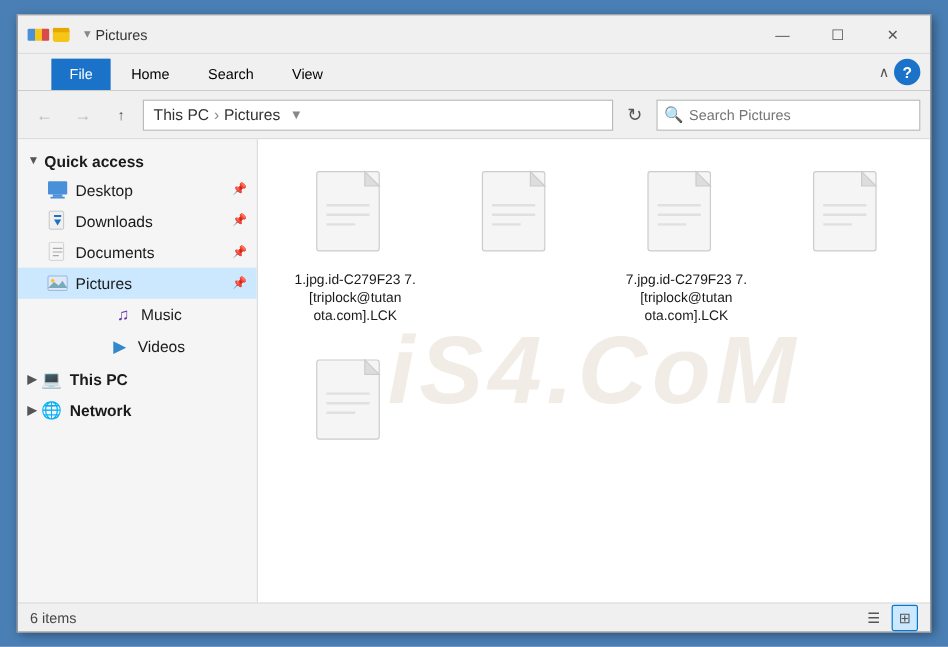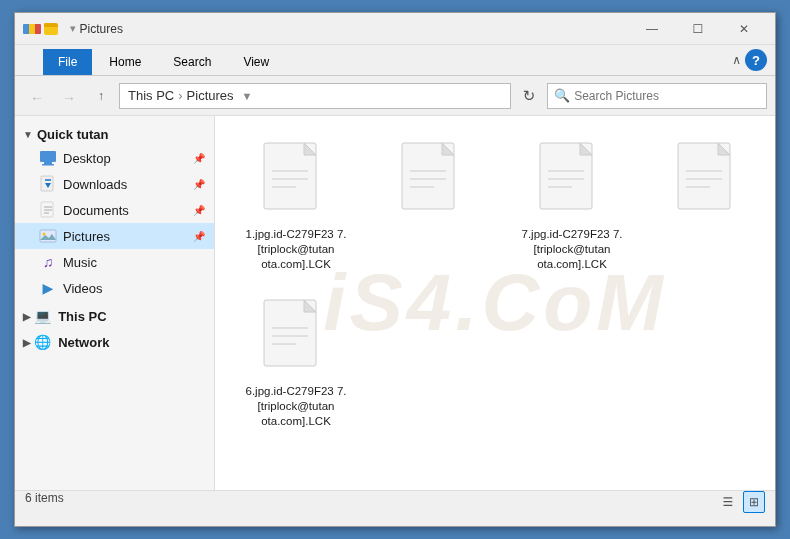--- a/index.html
+++ b/index.html
@@ -157,20 +157,21 @@
       margin-right: 4px;
       color: #555;
     }
     .sidebar-item {
       display: flex;
       align-items: center;
       padding: 4px 8px 4px 24px;
       cursor: pointer;
       font-size: 13px;
       color: #1a1a1a;
+      justify-content: center;
     }
     .sidebar-item.active { background: #cce8ff; }
     .sidebar-item .item-icon {
       width: 18px; height: 18px;
       margin-right: 6px;
       display: flex; align-items: center; justify-content: center;
       font-size: 14px;
       flex-shrink: 0;
     }
     .sidebar-item .pin-icon {
@@ -230,25 +231,25 @@
     .file-label {
       font-size: 11.5px;
       color: #1a1a1a;
       text-align: center;
       line-height: 1.3;
       word-break: break-word;
       max-width: 120px;
     }
     
     .statusbar {
-      height: 36px;
+      height: 24px;
       background: #f0f0f0;
       border-top: 1px solid #ddd;
       display: flex;
-      align-items: flex-start;
+      align-items: center;
       padding: 0 10px;
       font-size: 12px;
       color: #444;
     }
     .statusbar-right {
       margin-left: auto;
       display: flex;
       gap: 4px;
     }
     .view-btn {
@@ -317,21 +318,21 @@
       <input type="text" placeholder="Search Pictures" style="">
     </div>
   </div>
 
   <div class="main">
 
     <div class="sidebar">
       <div class="sidebar-section">
         <div class="sidebar-header">
           <span class="chevron">▼</span>
-          <span>Quick tutan</span>
+          <span>Quick access</span>
         </div>
 
         <div class="sidebar-item">
           <span class="item-icon folder-icon-blue">
             <svg width="18" height="18" viewBox="0 0 18 18">
                 <rect x="1" y="2" width="16" height="11" rx="1" fill="#4a90d9"></rect>
                 <rect x="5" y="13" width="8" height="2" fill="#4a90d9"></rect>
                 <rect x="3" y="15" width="12" height="1.5" rx="0.5" fill="#4a90d9"></rect>
               </svg>
           </span>
@@ -459,23 +460,20 @@
           </div>
           <div class="file-item">
             <div class="file-icon"><svg xmlns="http://www.w3.org/2000/svg" width="72" height="80" viewBox="0 0 72 80">
     <rect x="4" y="2" width="52" height="66" rx="2" fill="#f5f5f5" stroke="#ccc" stroke-width="1"></rect>
     <polygon points="44,2 56,14 44,14" fill="#ddd"></polygon>
     <polygon points="44,2 56,14 44,14" fill="none" stroke="#ccc" stroke-width="1"></polygon>
     <line x1="12" y1="30" x2="48" y2="30" stroke="#e0e0e0" stroke-width="2"></line>
     <line x1="12" y1="38" x2="48" y2="38" stroke="#e0e0e0" stroke-width="2"></line>
     <line x1="12" y1="46" x2="36" y2="46" stroke="#e0e0e0" stroke-width="2"></line>
   </svg></div>
-            <div class="file-label">6.jpg.id-C279F23
-7.[triplock@tutan
-ota.com].LCK</div>
           </div>
         </div>
     </div>
   </div>
 
   <div class="statusbar">
     <span>6 items</span>
     <div class="statusbar-right">
       <div class="view-btn">☰</div>
       <div class="view-btn active">⊞</div>

